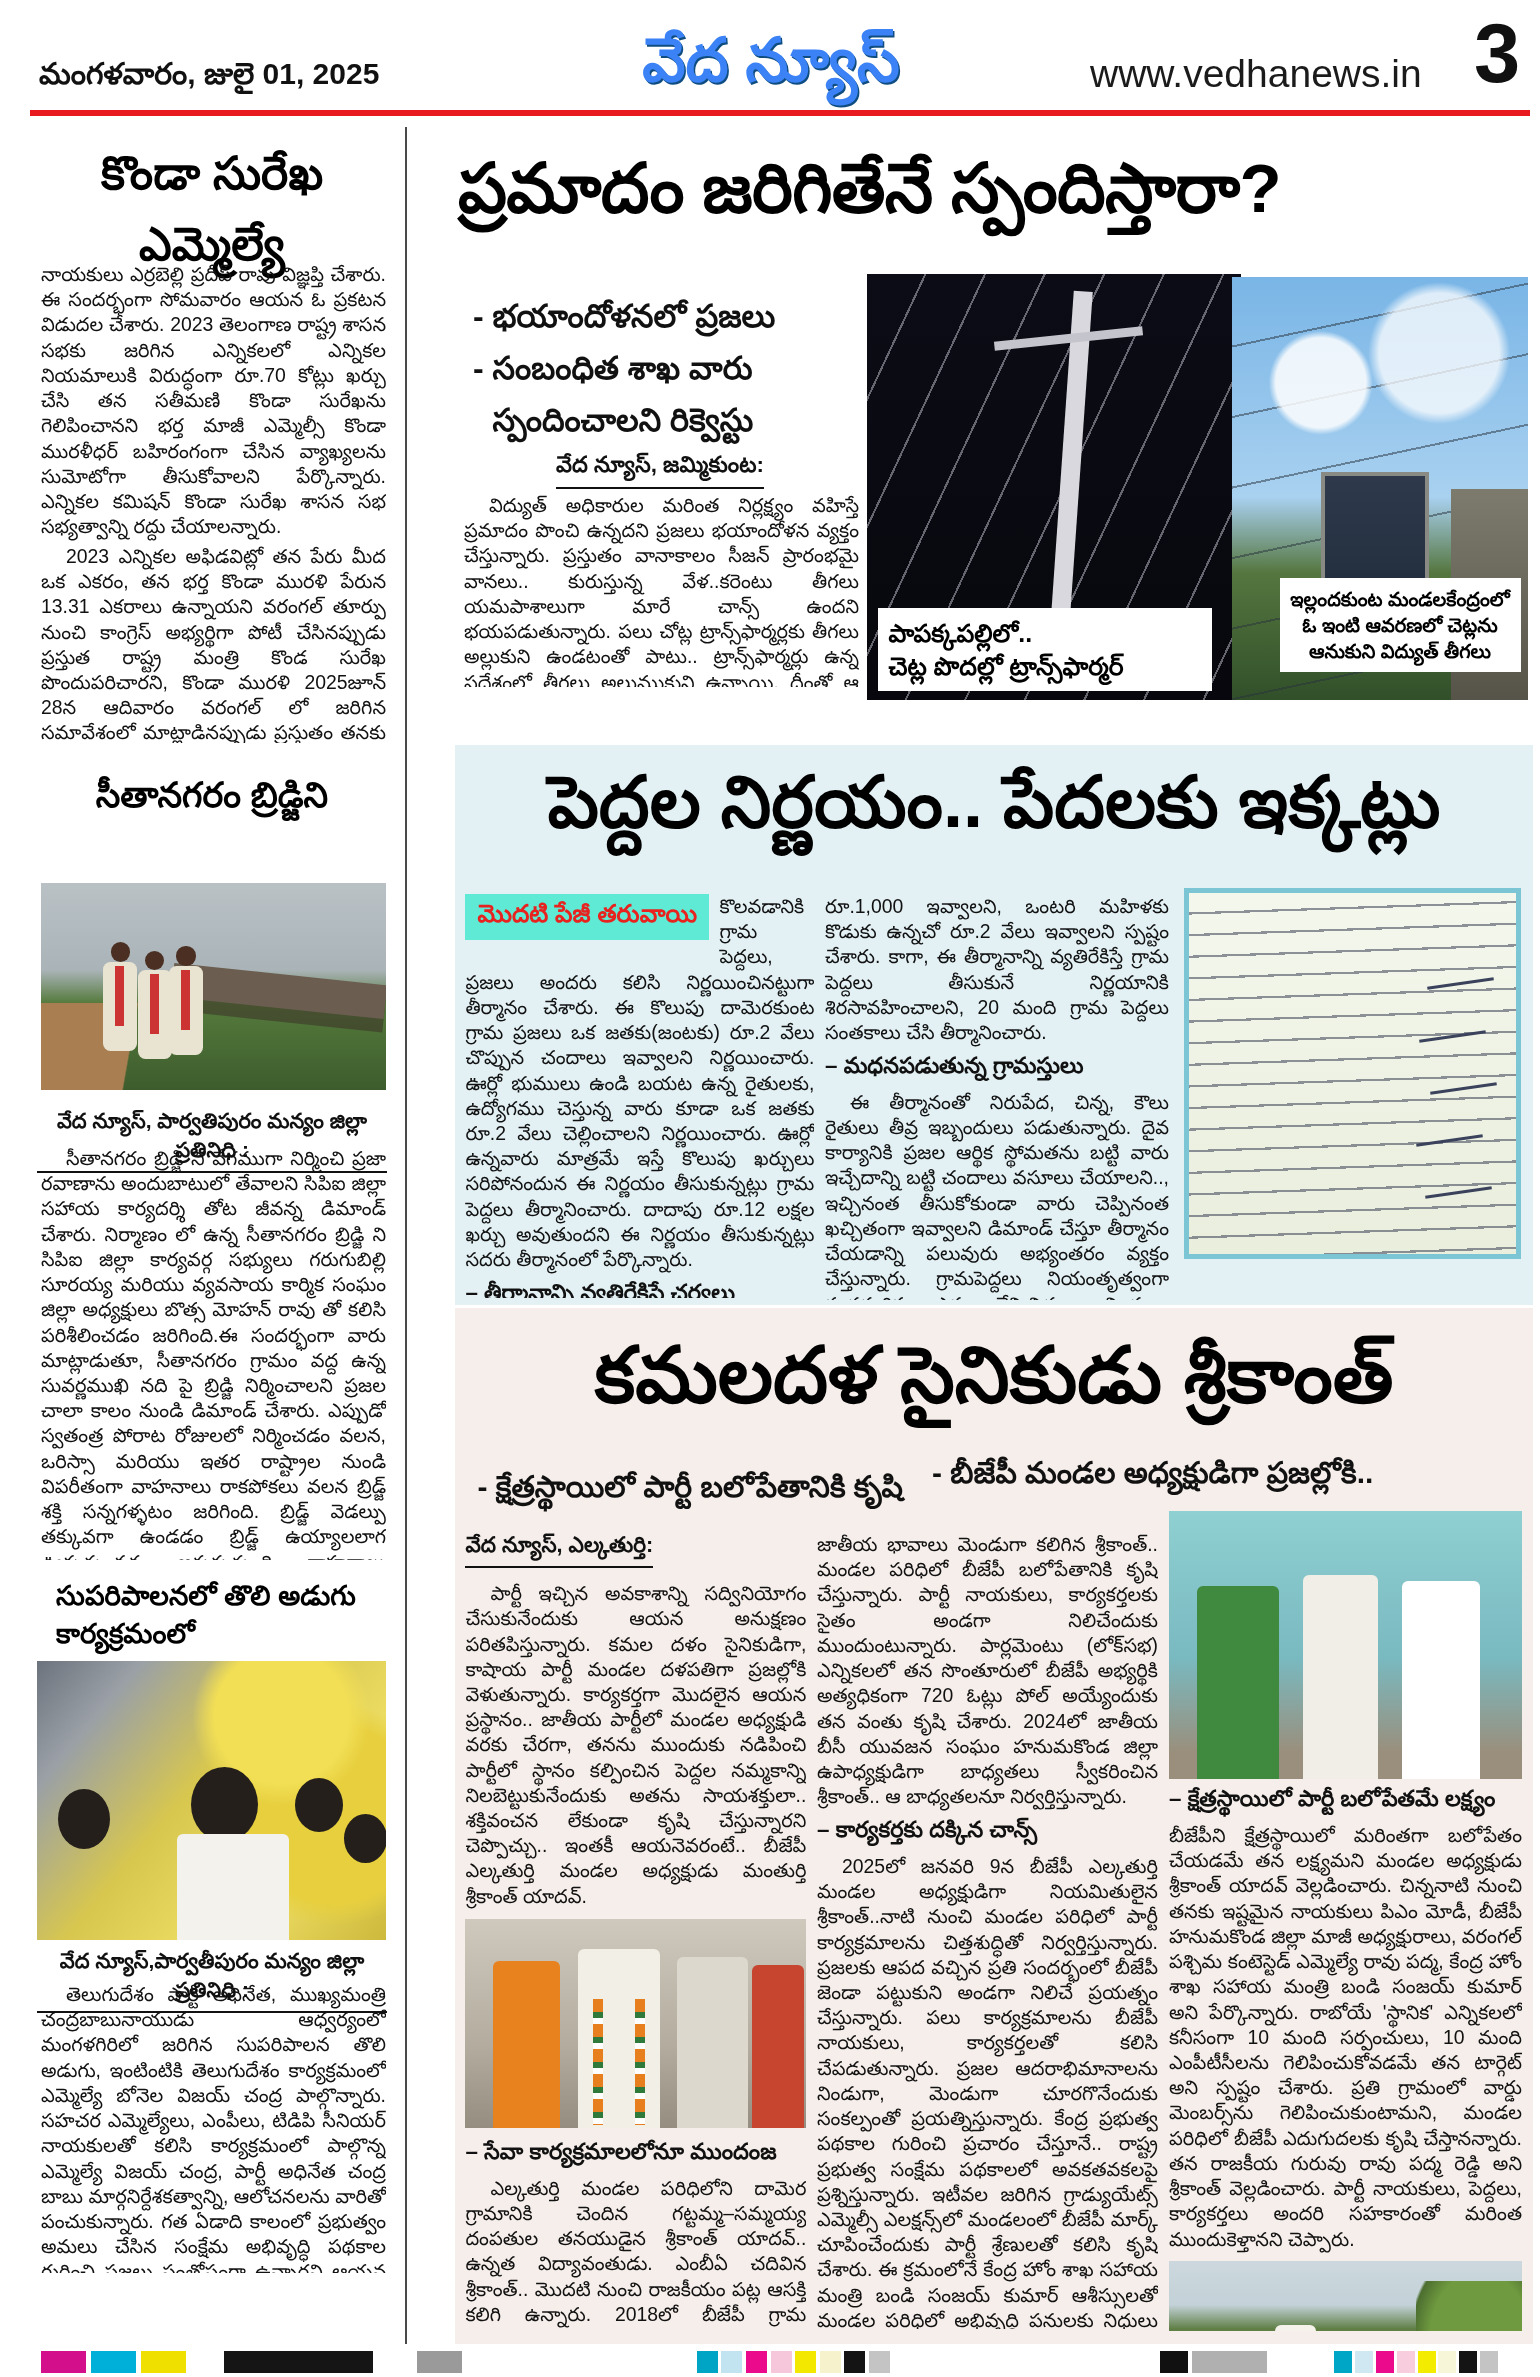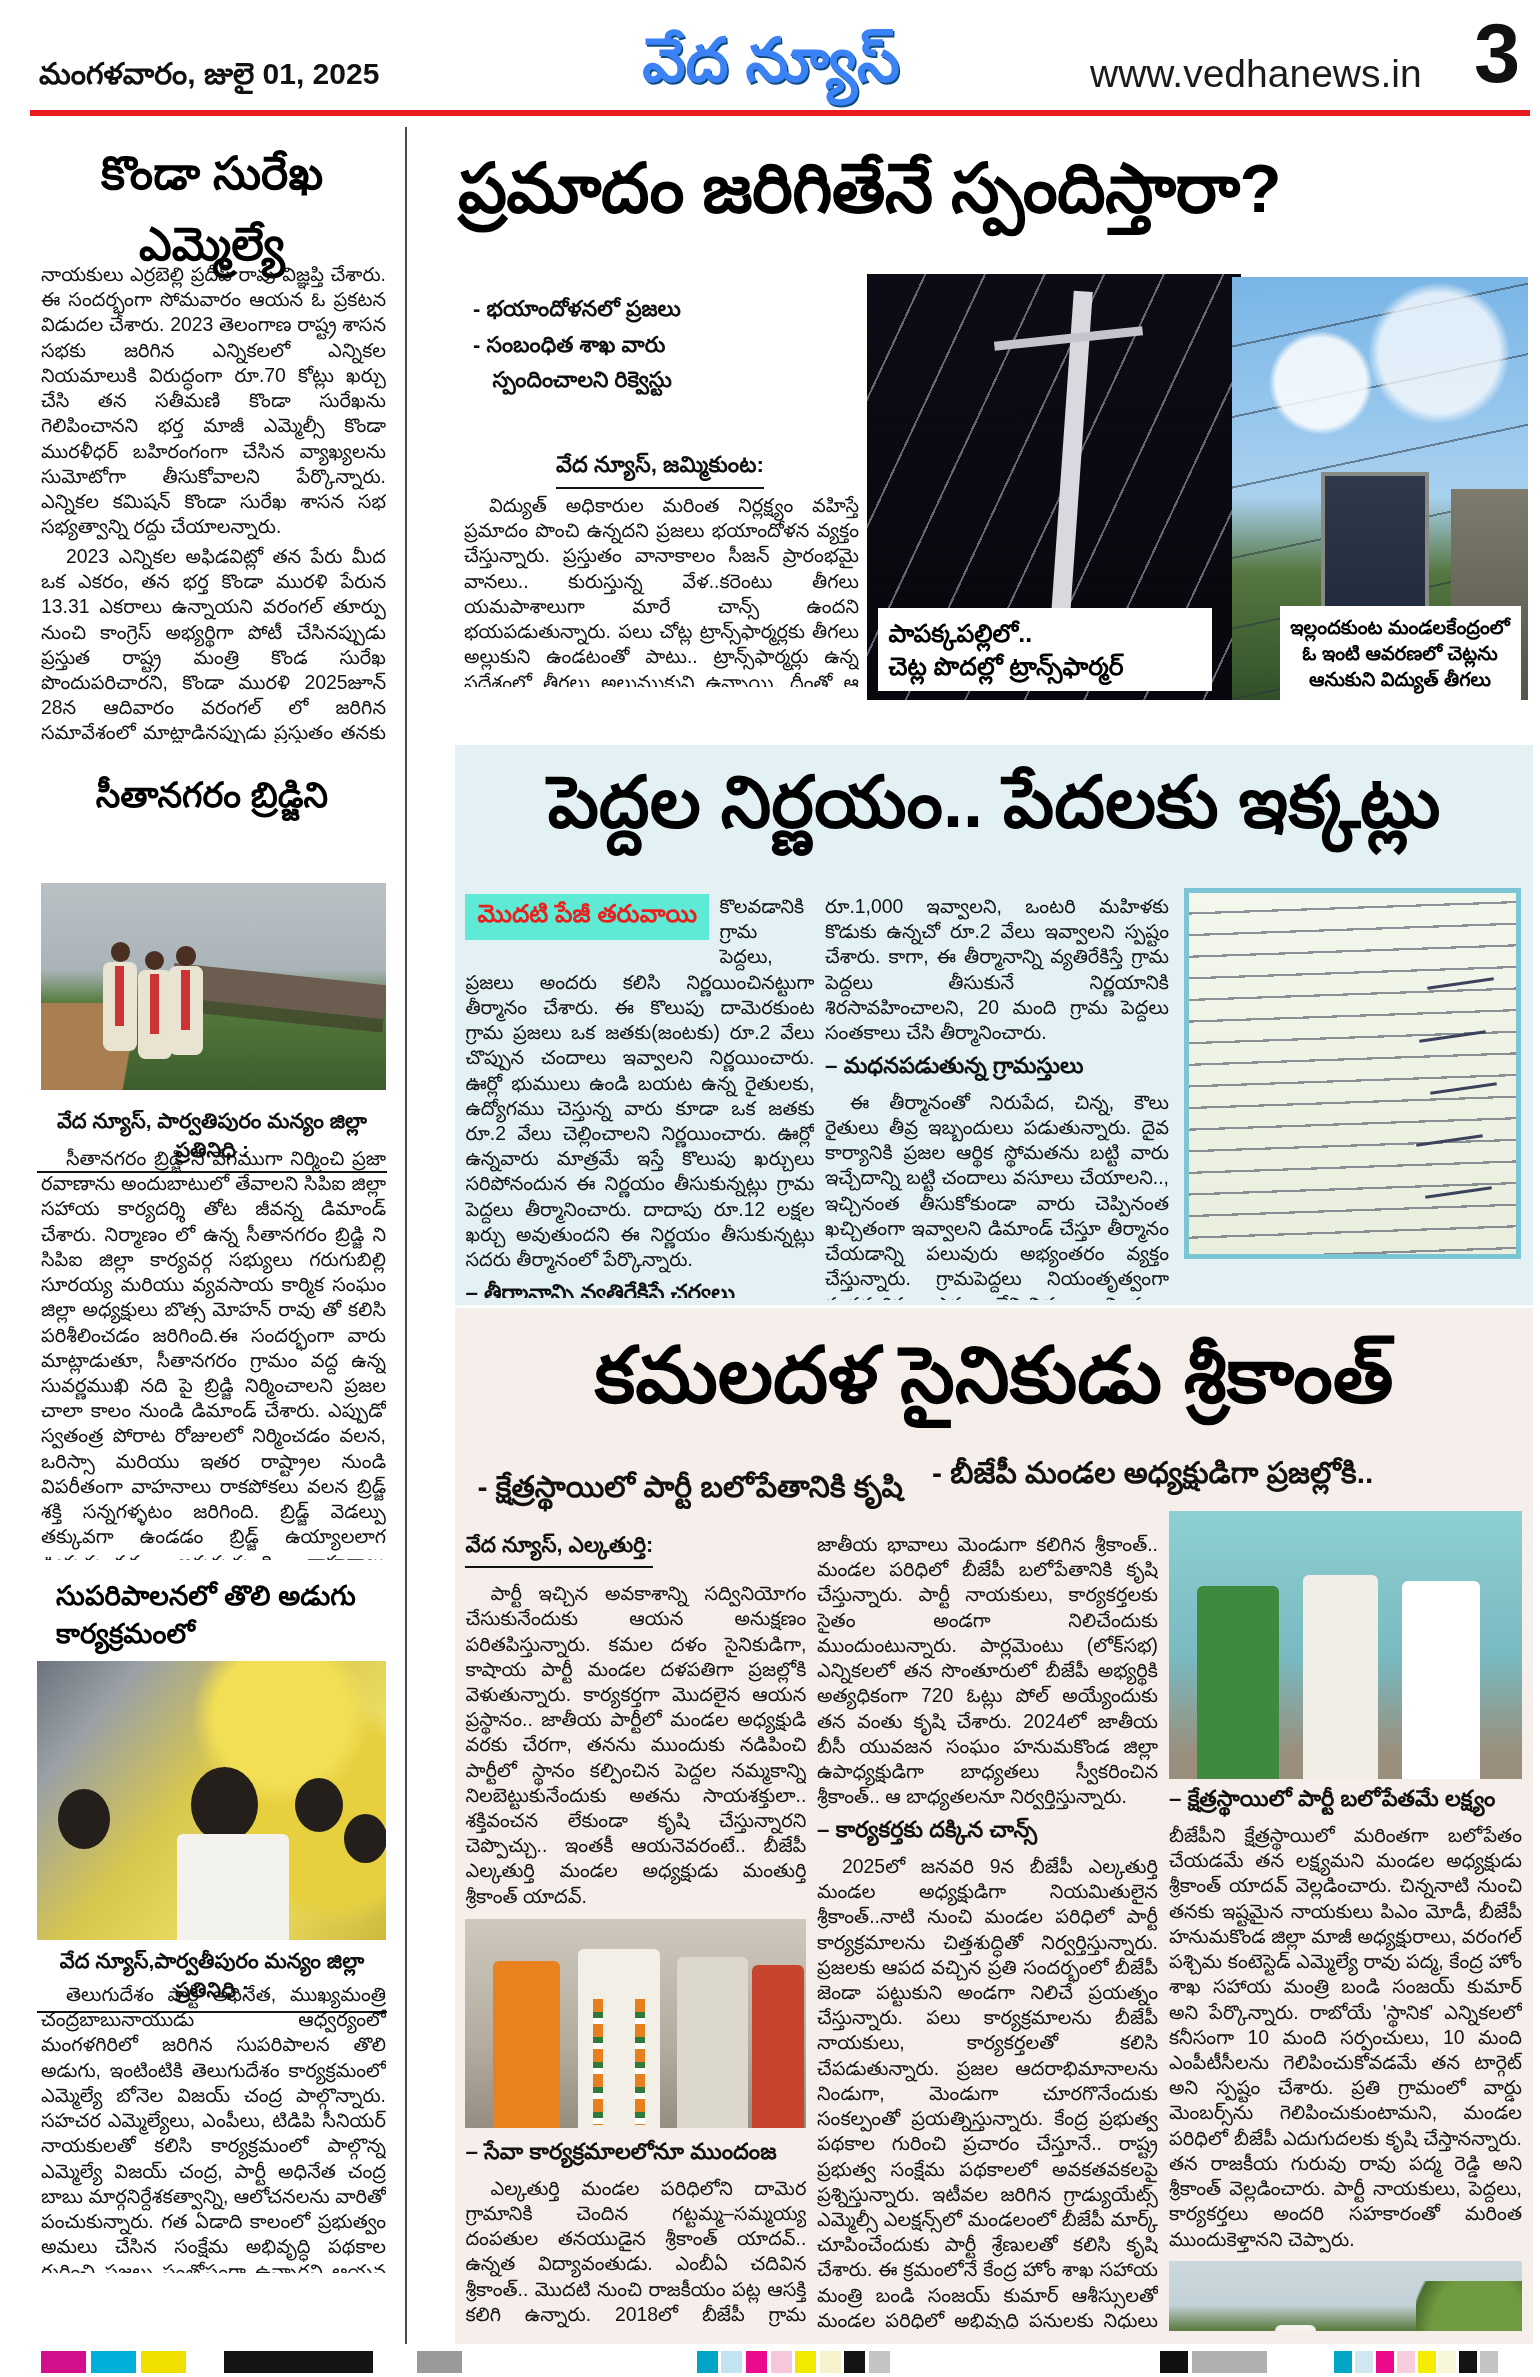--- a/index.html
+++ b/index.html
@@ -119,40 +119,40 @@
   <div class="head-sil" style="left:44%;top:38%;width:67px;height:75px;"></div>
   <div class="shirt" style="left:40%;top:62%;width:112px;height:40%;"></div>
   <div class="head-sil" style="left:6%;top:46%;width:52px;height:60px;"></div>
   <div class="head-sil" style="left:74%;top:42%;width:48px;height:54px;"></div>
   <div class="head-sil" style="left:88%;top:55%;width:43px;height:49px;"></div>
 </div>
 <div class="abs byline" style="left:37px;top:1949px;width:350px;"><span>వేద న్యూస్,పార్వతీపురం మన్యం జిల్లా ప్రతినిధి :</span></div>
 <div class="abs jbody indent" style="left:41px;top:1982px;width:345px;height:291px;">తెలుగుదేశం పార్టీ అధినేత, ముఖ్యమంత్రి చంద్రబాబునాయుడు ఆధ్వర్యంలో మంగళగిరిలో జరిగిన సుపరిపాలన తొలి అడుగు, ఇంటింటికి తెలుగుదేశం కార్యక్రమంలో ఎమ్మెల్యే బోనెల విజయ్ చంద్ర పాల్గొన్నారు. సహచర ఎమ్మెల్యేలు, ఎంపీలు, టిడిపి సీనియర్ నాయకులతో కలిసి కార్యక్రమంలో పాల్గొన్న ఎమ్మెల్యే విజయ్ చంద్ర, పార్టీ అధినేత చంద్ర బాబు మార్గనిర్దేశకత్వాన్ని, ఆలోచనలను వారితో పంచుకున్నారు. గత ఏడాది కాలంలో ప్రభుత్వం అమలు చేసిన సంక్షేమ అభివృద్ధి పథకాల గురించి ప్రజలు సంతోషంగా ఉన్నారని ఆయన అభిప్రాయపడ్డారు. ప్రభుత్వ పథకాలను ప్రజల్లోకి విరివిగా తీసుకెళ్లి కూటమి ప్రభుత్వం సాధించిన విజయాలు ప్రజలకు కలుగుతున్న లాభాలను ప్రచారం చేయాల్సి ఉందని పేర్కొన్నారు.</div>
 
 <div class="abs headline" style="left:458px;top:149px;width:1073px;font-size:69px;letter-spacing:-0.7px;white-space:nowrap;">ప్రమాదం జరిగితేనే స్పందిస్తారా?</div>
-<div class="abs" style="left:473px;top:291px;width:380px;font-size:22px;font-weight:bold;line-height:1.62;">
+<div class="abs" style="left:473px;top:291px;width:380px;font-size:32px;font-weight:bold;line-height:1.62;">
   <div>- భయాందోళనలో ప్రజలు</div>
   <div>- సంబంధిత శాఖ వారు</div>
   <div style="padding-left:19.4px;">స్పందించాలని రిక్వెస్టు</div>
 </div>
 <div class="abs byline" style="left:462px;top:452px;width:396px;font-size:22.4px;"><span>వేద న్యూస్, జమ్మికుంట:</span></div>
 <div class="abs jbody indent" style="left:464px;top:493px;width:395px;height:194px;">విద్యుత్ అధికారుల మరింత నిర్లక్ష్యం వహిస్తే ప్రమాదం పొంచి ఉన్నదని ప్రజలు భయాందోళన వ్యక్తం చేస్తున్నారు. ప్రస్తుతం వానాకాలం సీజన్ ప్రారంభమై వానలు.. కురుస్తున్న వేళ..కరెంటు తీగలు యమపాశాలుగా మారే చాన్స్ ఉందని భయపడుతున్నారు. పలు చోట్ల ట్రాన్స్‌ఫార్మర్లకు తీగలు అల్లుకుని ఉండటంతో పాటు.. ట్రాన్స్‌ఫార్మర్లు ఉన్న ప్రదేశంలో తీగలు అలుముకుని ఉన్నాయి. దీంతో ఆ ప్రాంత ప్రజలు ఆందోళన చెందుతున్నారు. వెంటనే సంబంధిత శాఖ అధికారులు తగు చర్యలు తీసుకోవాలని కోరుతున్నారు.</div>
 
 <div class="photo ph-night" style="left:867px;top:274px;width:359px;height:426px;">
   <div class="fig pole"></div>
   <div class="fig arm"></div>
   <div class="cap" style="left:11.2px;bottom:9px;width:313px;padding:9px 10.4px;font-size:25px;line-height:1.3;">
     <div>పాపక్కపల్లిలో..</div>
     <div>చెట్ల పొదల్లో ట్రాన్స్‌ఫార్మర్</div>
   </div>
 </div>
 <div class="photo ph-sky" style="left:1232px;top:277px;width:296px;height:423px;">
   <div class="fig gate"></div>
   <div class="fig wall"></div>
-  <div class="cap" style="left:7.5px;right:7.5px;bottom:0;padding:7.5px 7.5px;font-size:19.4px;line-height:1.35;text-align:center;margin-left:40px;">ఇల్లందకుంట మండలకేంద్రంలో ఓ ఇంటి ఆవరణలో చెట్లను ఆనుకుని విద్యుత్ తీగలు</div>
+  <div class="cap" style="left:7.5px;right:7.5px;bottom:28px;padding:7.5px 7.5px;font-size:19.4px;line-height:1.35;text-align:center;margin-left:40px;">ఇల్లందకుంట మండలకేంద్రంలో ఓ ఇంటి ఆవరణలో చెట్లను ఆనుకుని విద్యుత్ తీగలు</div>
 </div>
 
 <div class="abs panel-blue">
   <div class="headline" style="position:absolute;left:0;top:16.4px;width:100%;text-align:center;font-size:72px;">పెద్దల నిర్ణయం.. పేదలకు ఇక్కట్లు</div>
   <div style="position:absolute;left:10.4px;top:149px;width:349px;height:404px;overflow:hidden;">
     <div class="tag-cont">మొదటి పేజీ తరువాయి</div>
     <div class="jbody" style="height:auto;overflow:visible;">కొలవడానికి గ్రామ పెద్దలు, ప్రజలు అందరు కలిసి నిర్ణయించినట్టుగా తీర్మానం చేశారు. ఈ కొలుపు దామెరకుంట గ్రామ ప్రజలు ఒక జతకు(జంటకు) రూ.2 వేలు చొప్పున చందాలు ఇవ్వాలని నిర్ణయించారు. ఊర్లో భుములు ఉండి బయట ఉన్న రైతులకు, ఉద్యోగము చెస్తున్న వారు కూడా ఒక జతకు రూ.2 వేలు చెల్లించాలని నిర్ణయించారు. ఊర్లో ఉన్నవారు మాత్రమే ఇస్తే కొలుపు ఖర్చులు సరిపోనందున ఈ నిర్ణయం తీసుకున్నట్లు గ్రామ పెద్దలు తీర్మానించారు. దాదాపు రూ.12 లక్షల ఖర్చు అవుతుందని ఈ నిర్ణయం తీసుకున్నట్లు సదరు తీర్మానంలో పేర్కొన్నారు.</div>
     <div class="subhead">– తీర్మానాన్ని వ్యతిరేకిస్తే చర్యలు</div>
 
   </div>

